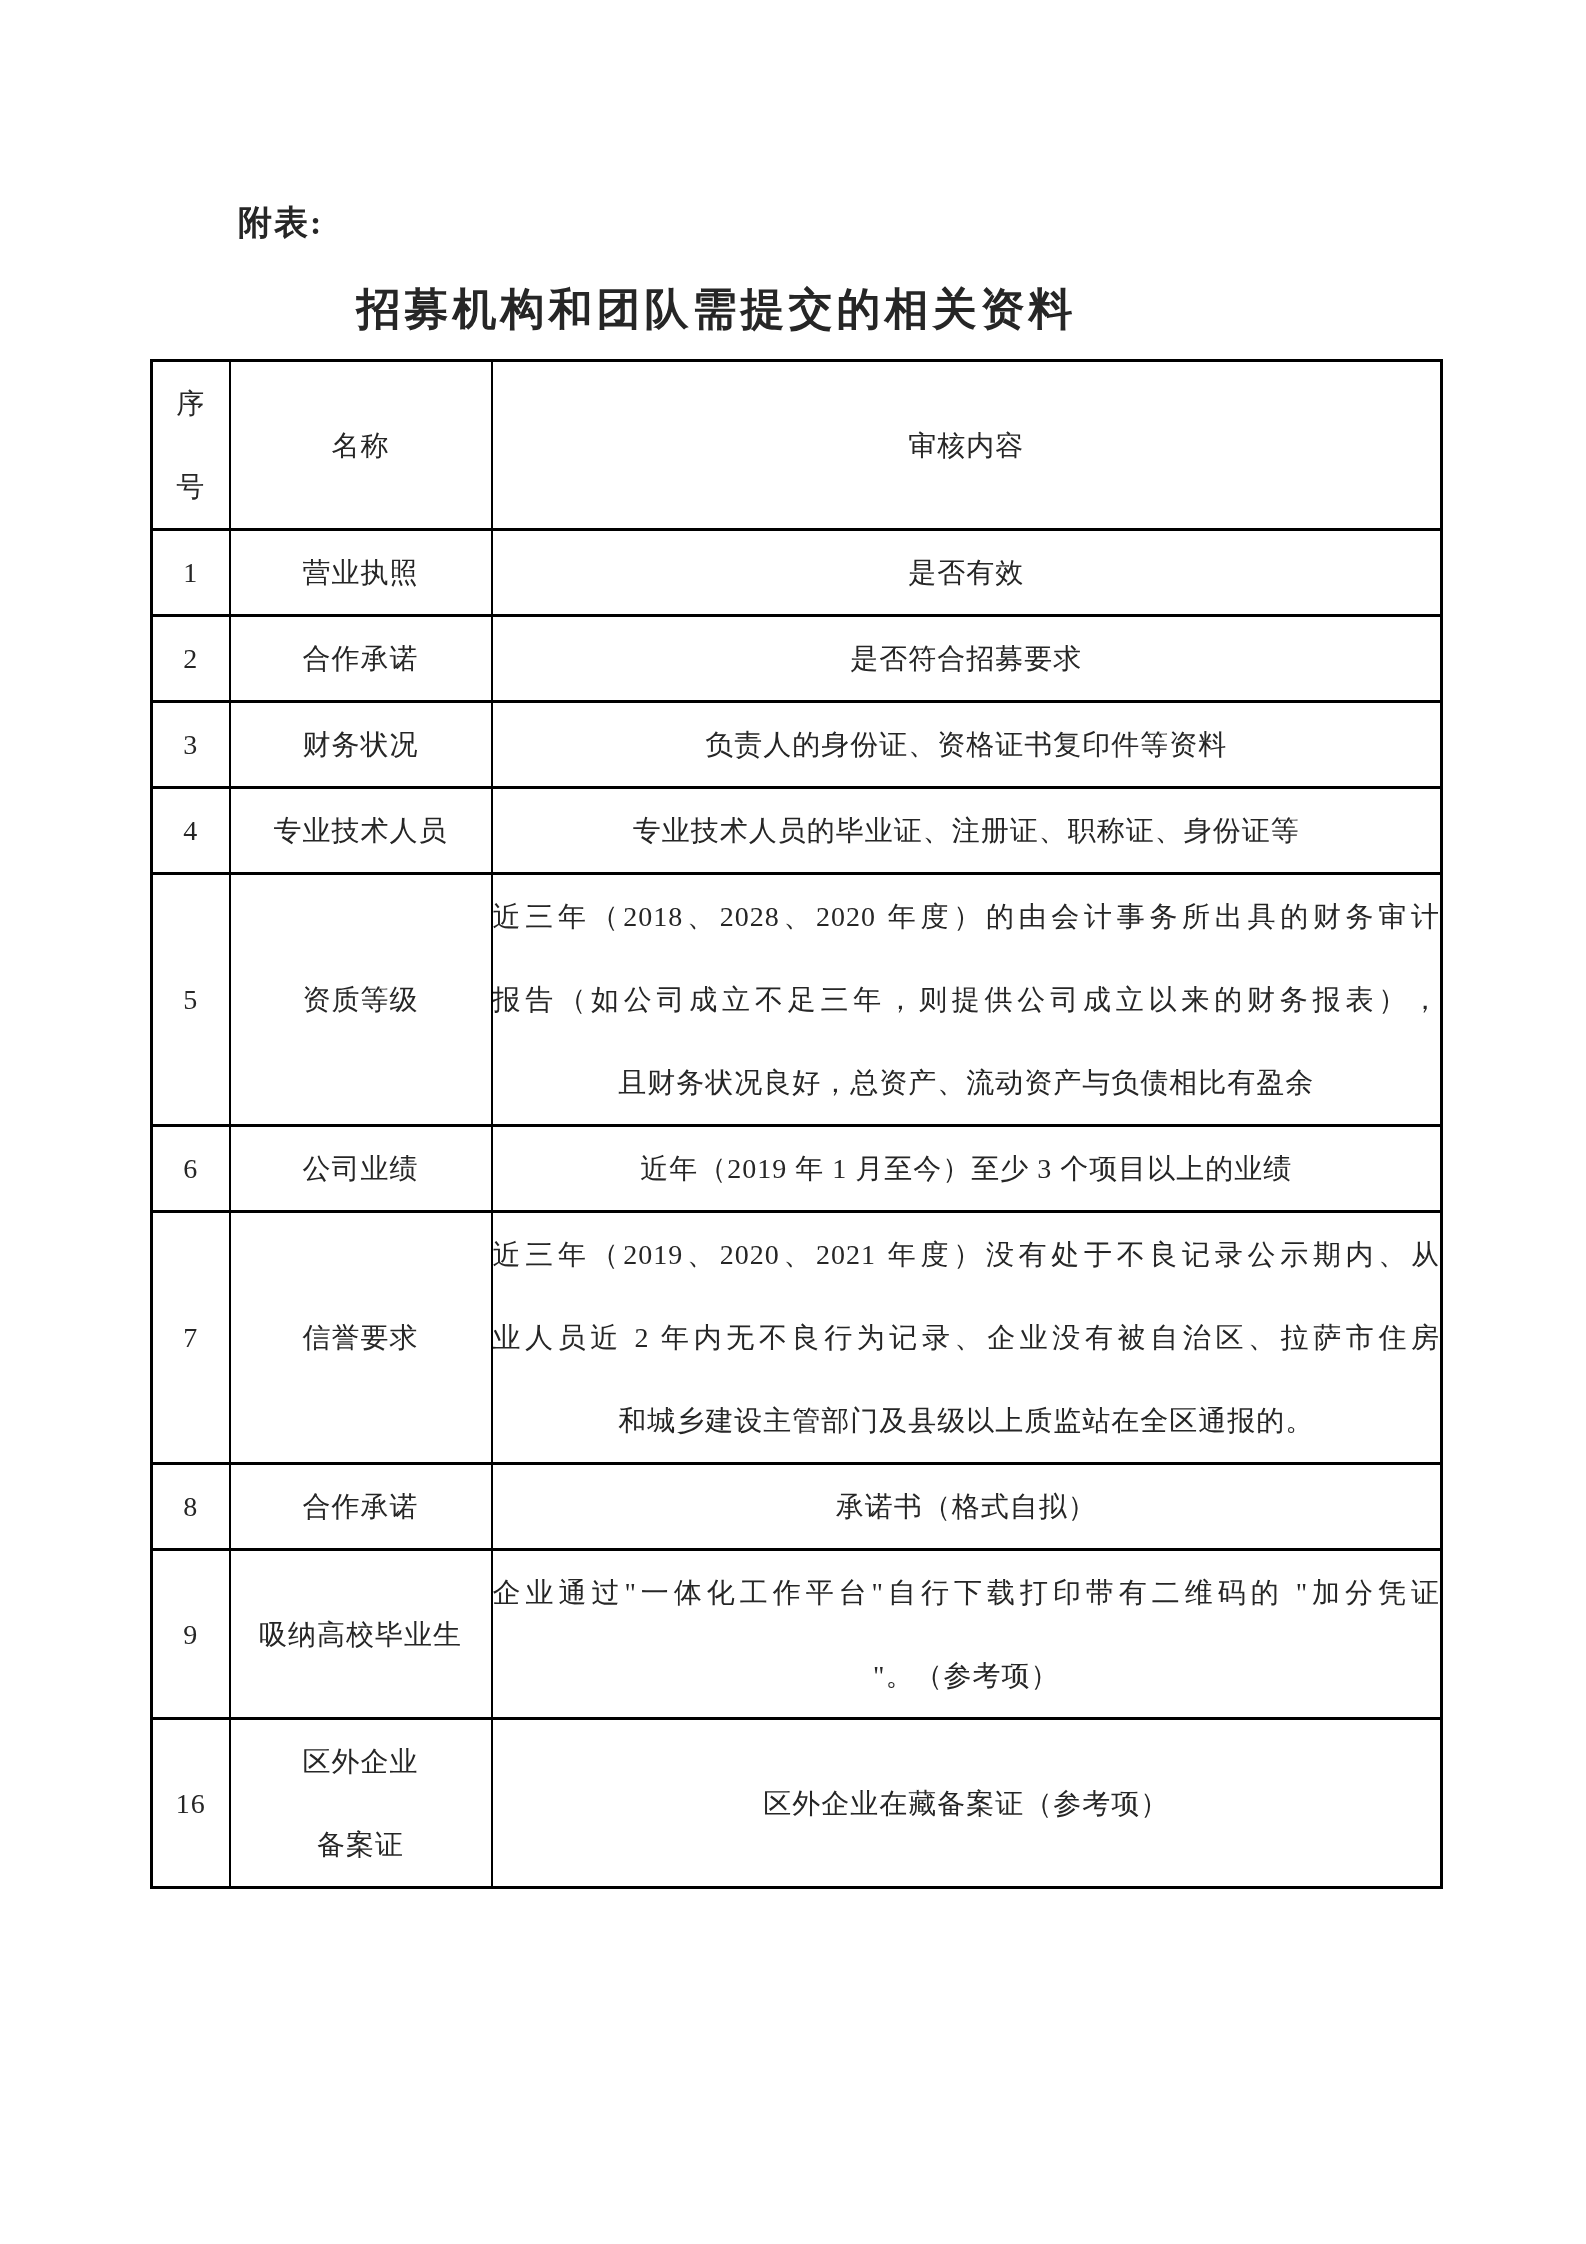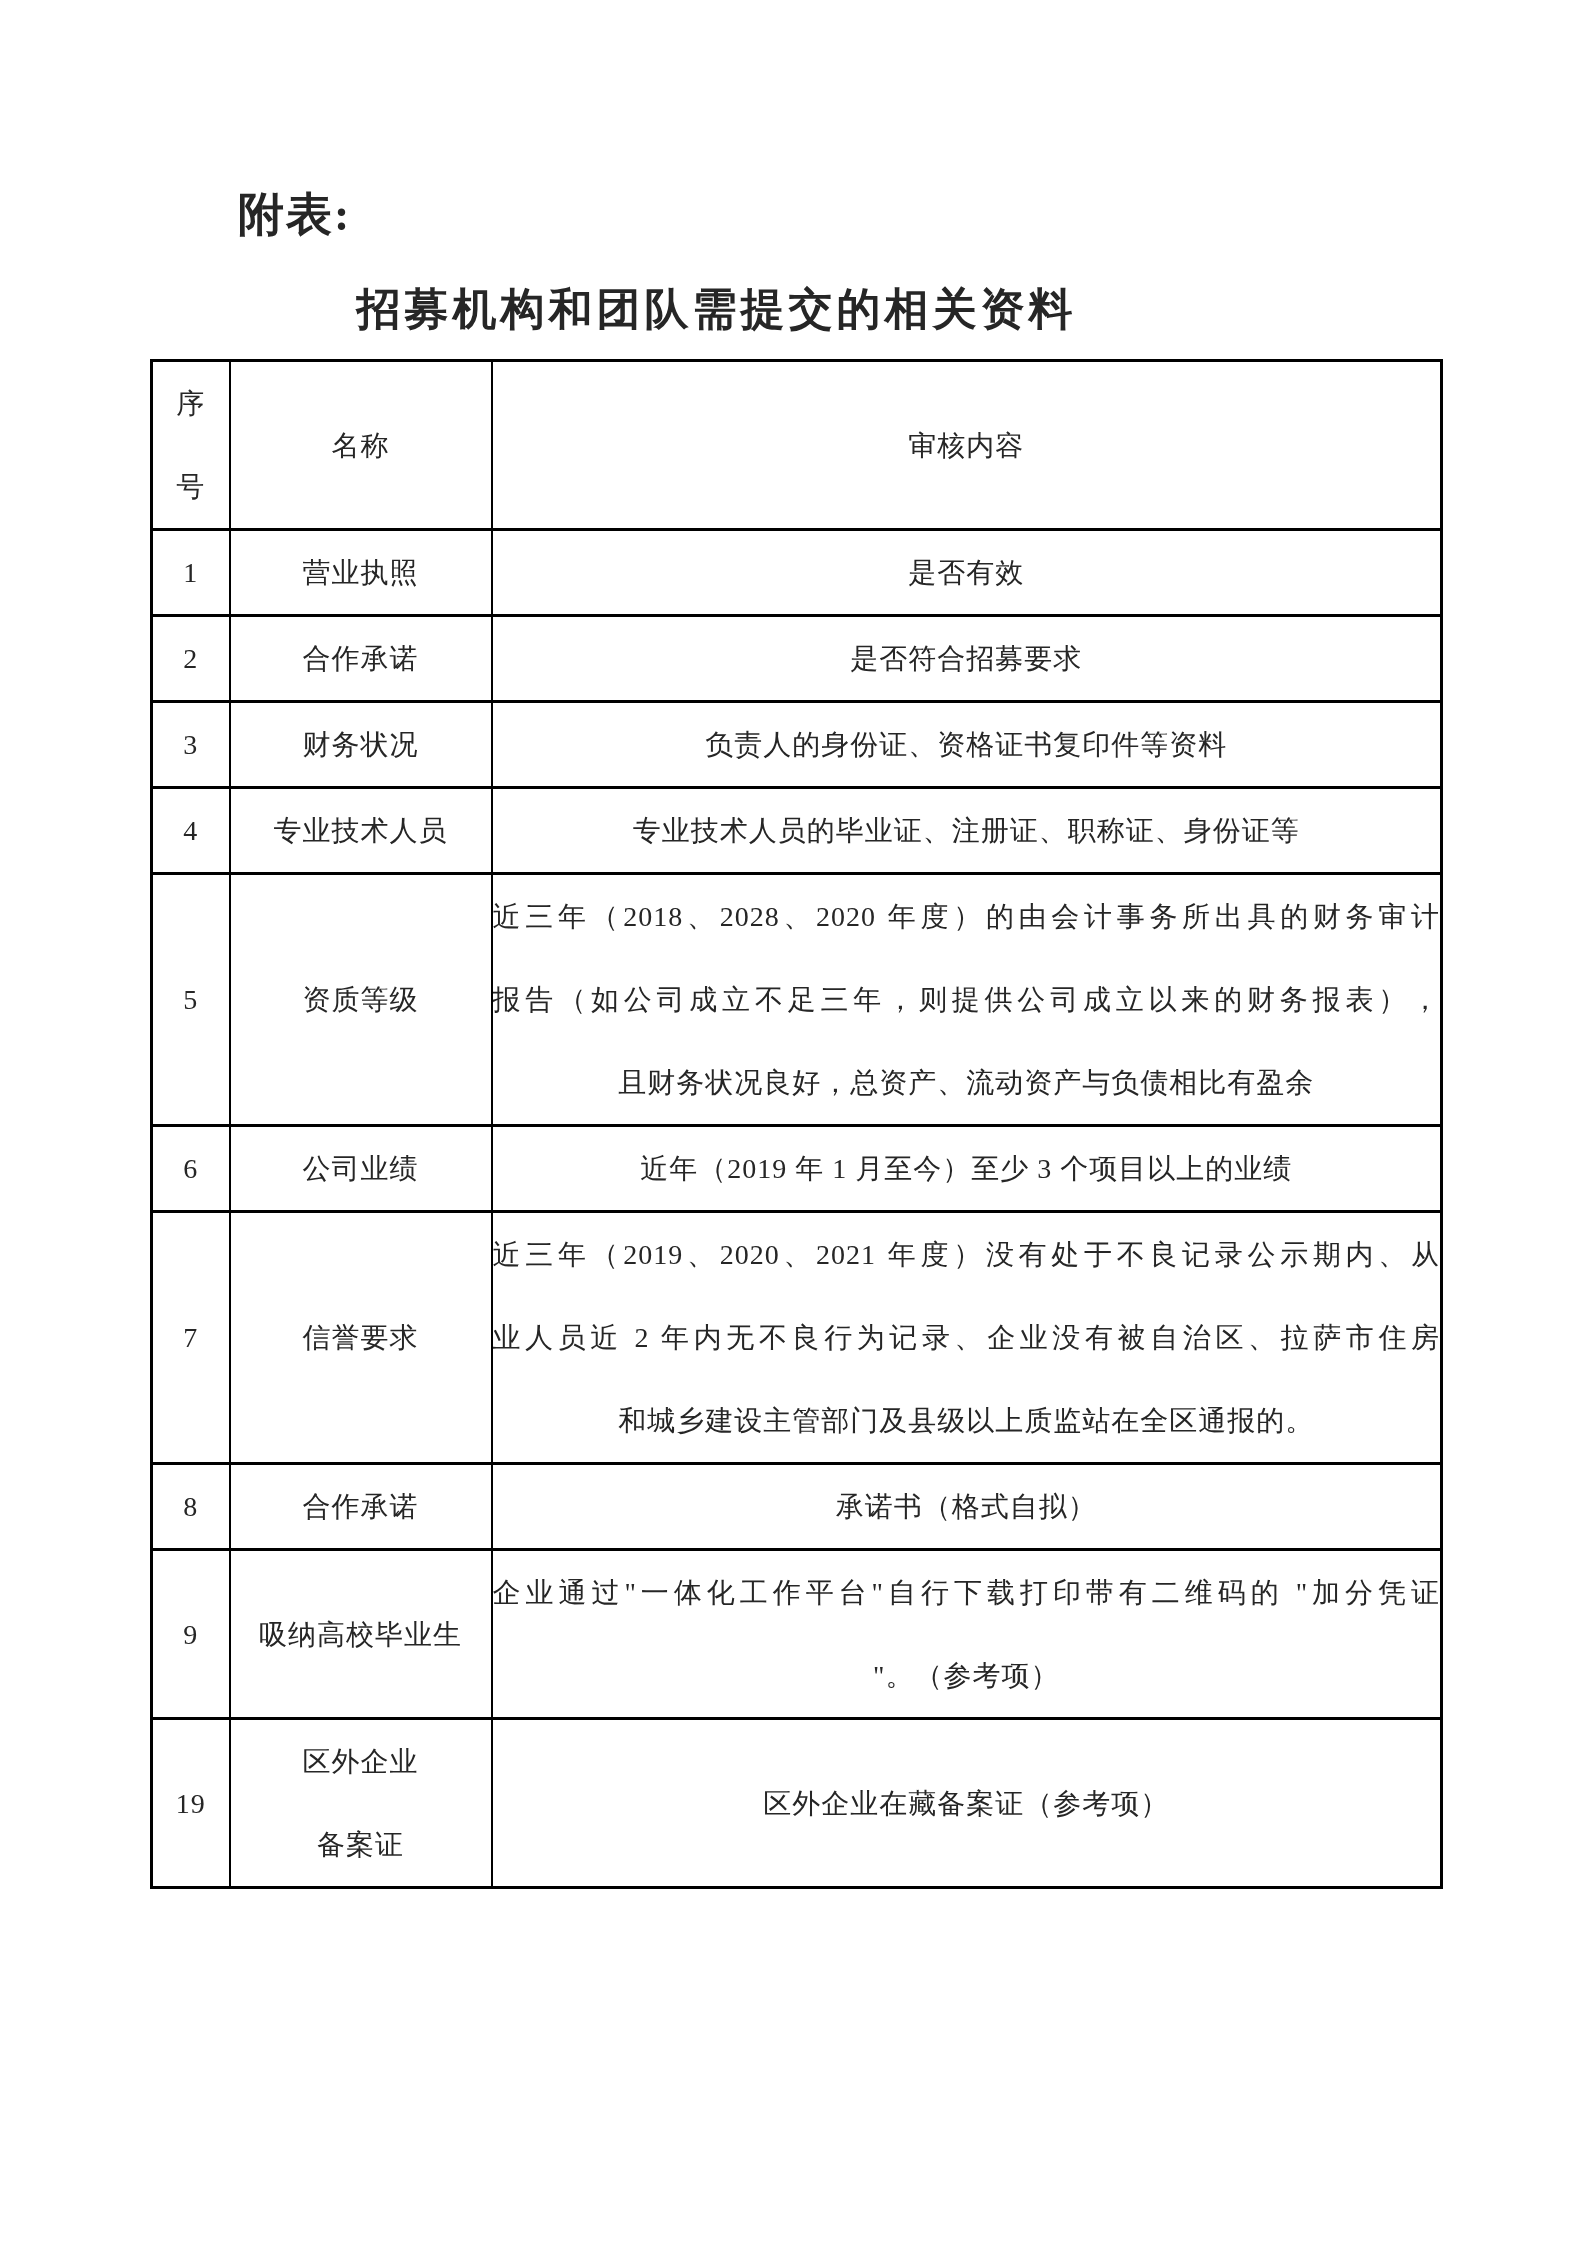--- a/index.html
+++ b/index.html
@@ -6,22 +6,22 @@
   body{
     width:1586px;height:2244px;
     background:#ffffff;
     color:#262626;
     font-family:"Liberation Serif","DejaVu Serif",serif;
     position:relative;
     overflow:hidden;
   }
   .attachment-label{
     position:absolute;
-    left:238px;top:184px;
-    font-size:46px;
+    left:238px;top:200px;
+    font-size:34px;
     font-weight:700;
     letter-spacing:2px;
   }
   .doc-title{
     position:absolute;
     left:0;top:280px;
     width:1433px;
     text-align:center;
     font-size:44px;
     font-weight:700;
@@ -185,21 +185,21 @@
         <td class="name-cell">
           <div class="line center">吸纳高校毕业生</div>
         </td>
         <td class="content-cell">
           <div class="line fill">企业通过"一体化工作平台"自行下载打印带有二维码的 "加分凭证</div>
           <div class="line center">"。（参考项）</div>
         </td>
       </tr>
       <tr>
         <td class="no-cell">
-          <div class="line center">19</div>
+          <div class="line center">16</div>
         </td>
         <td class="name-cell">
           <div class="line center">区外企业</div>
           <div class="line center">备案证</div>
         </td>
         <td class="content-cell">
           <div class="line center">区外企业在藏备案证（参考项）</div>
         </td>
       </tr>
     </tbody>

